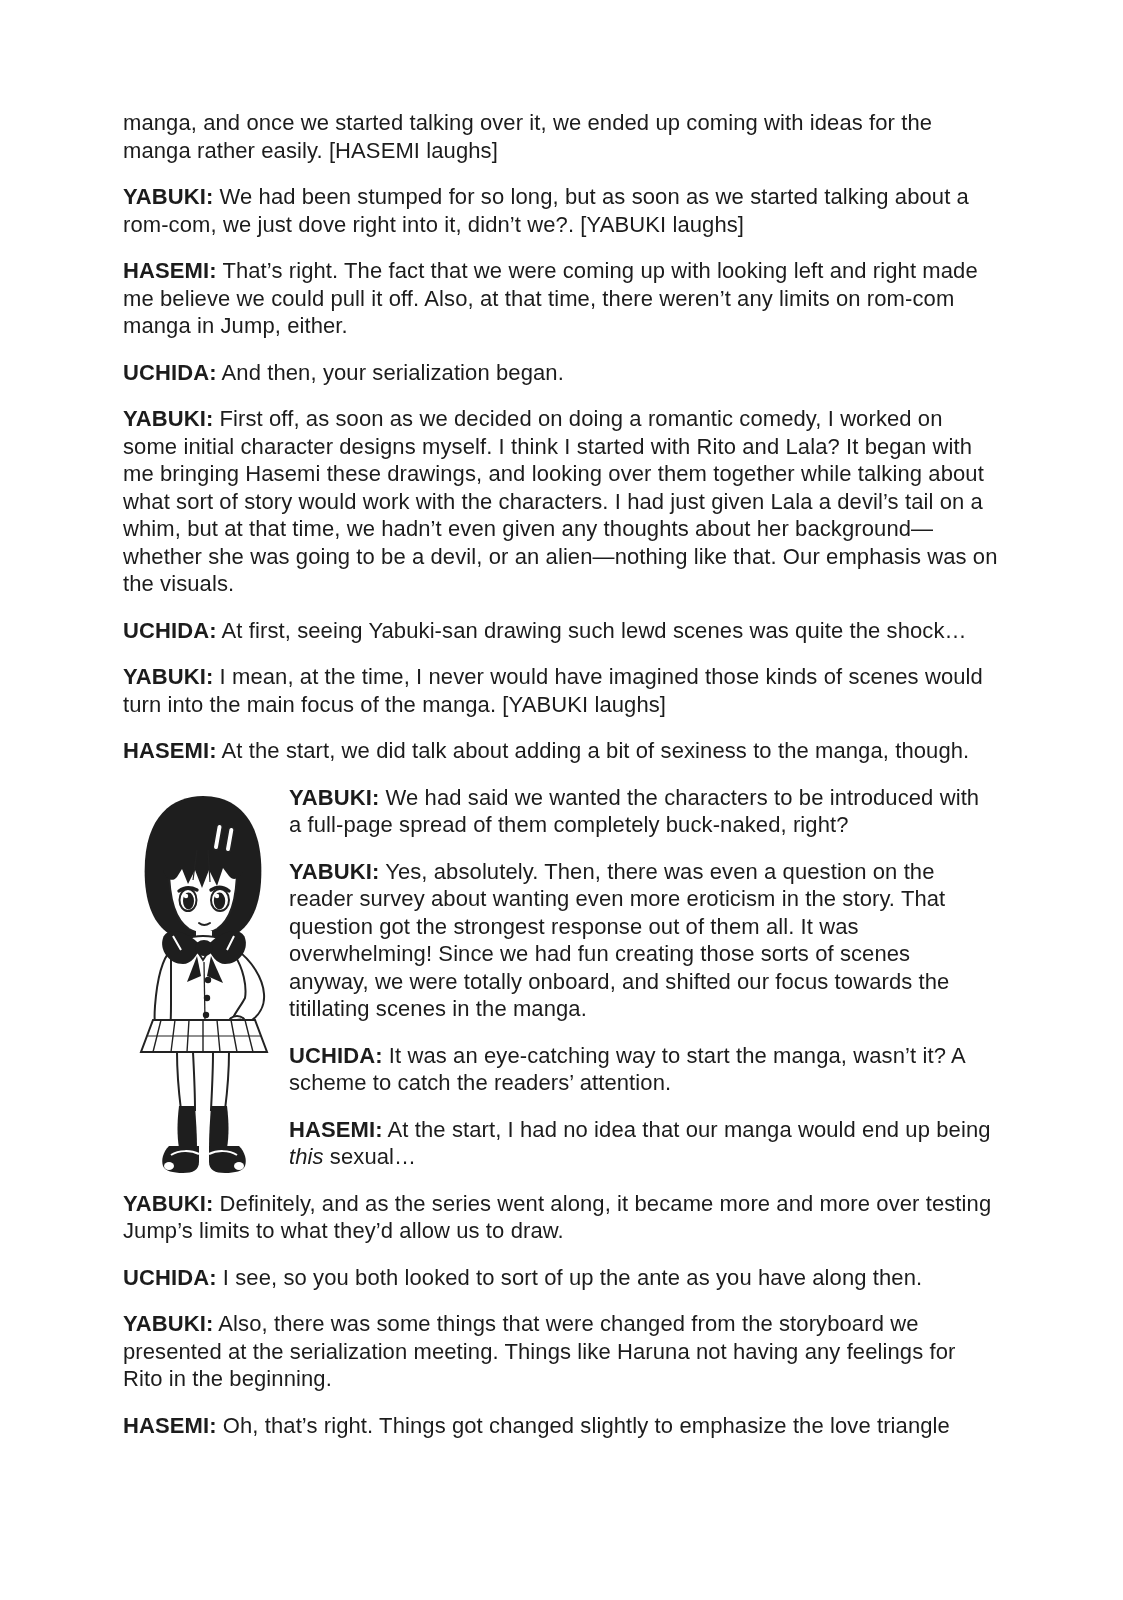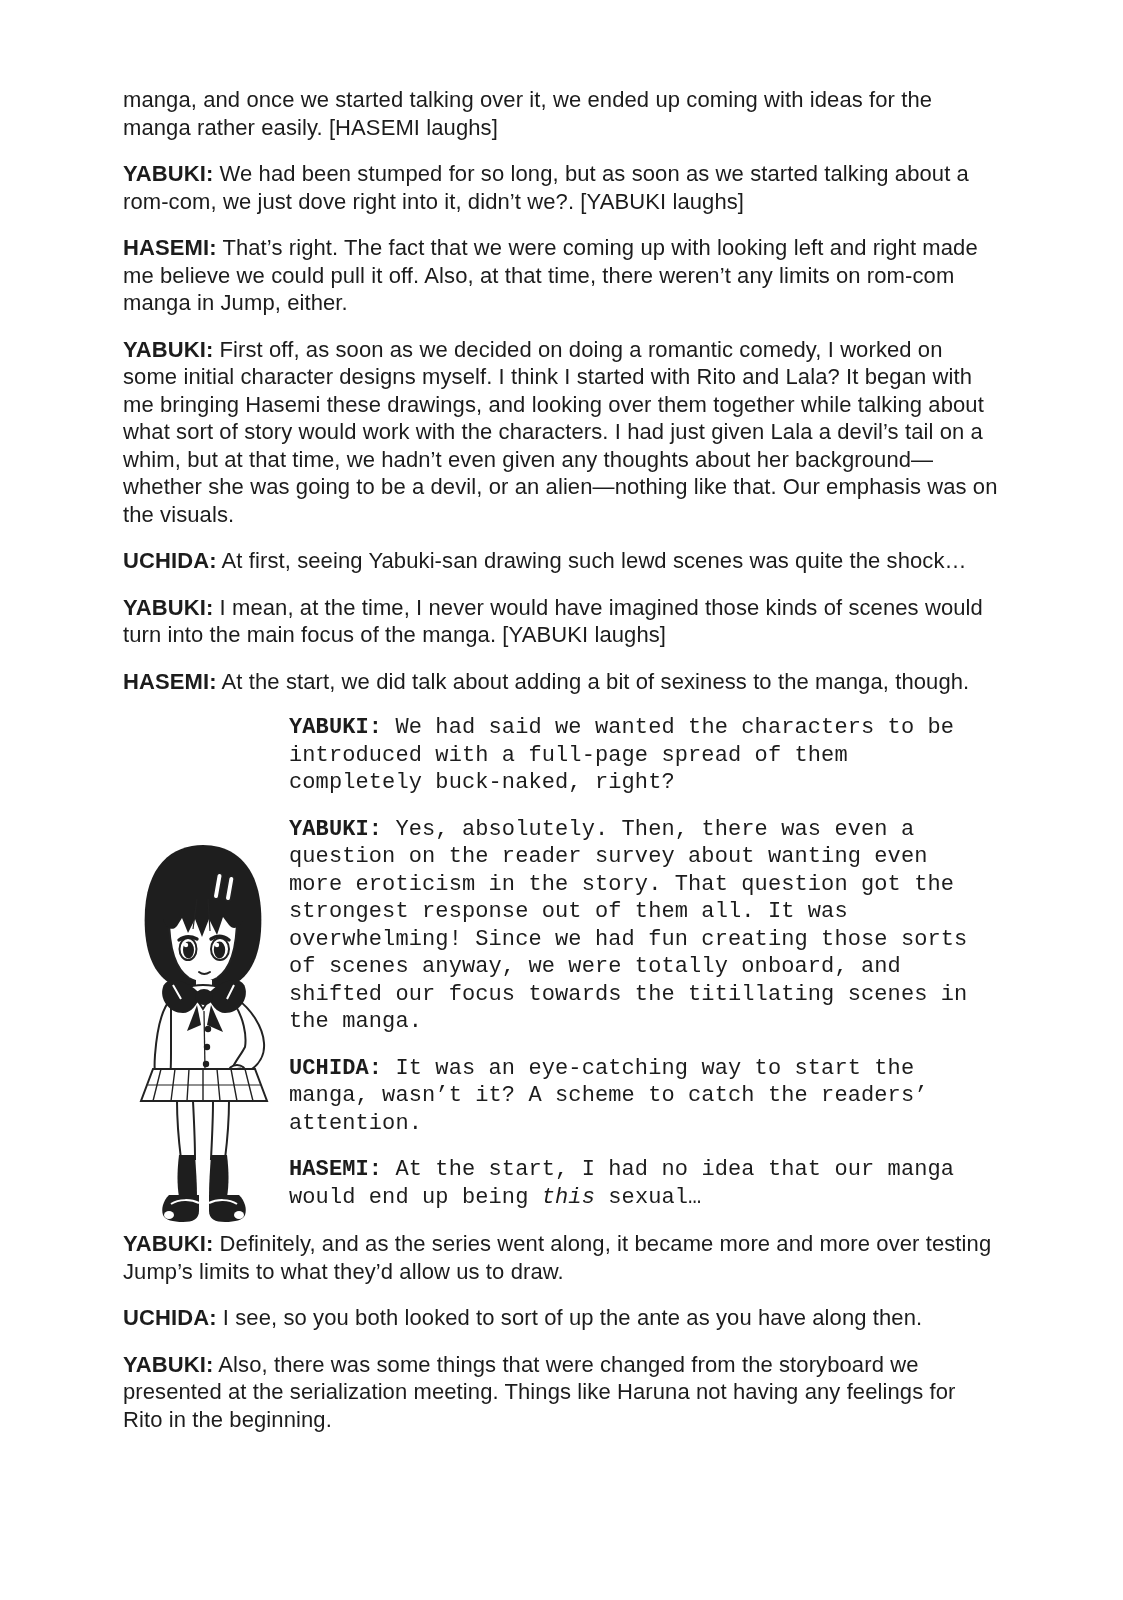--- a/index.html
+++ b/index.html
@@ -7,43 +7,42 @@
     width: 1123px;
     height: 1600px;
     font-family: "Liberation Sans", sans-serif;
     color: #1c1c1c;
     overflow: hidden;
   }
   #page {
     box-sizing: border-box;
     width: 1123px;
     height: 1600px;
-    padding: 86px 123px 0 123px;
+    padding: 109px 123px 0 123px;
     background: #ffffff;
   }
   p.para {
     font-size: 22px;
     line-height: 27.5px;
     margin: 0 0 19px 0;
     letter-spacing: 0.1px;
   }
   p.para b { font-weight: bold; }
   h1.section-heading {
     font-size: 40px;
     line-height: 44px;
     font-weight: bold;
     letter-spacing: -0.5px;
     margin: 26px 0 28px 0;
     color: #1a1a1a;
   }
   .illustrated-section {
     display: flex;
-    align-items: flex-end;
+    align-items: center;
     margin: 0 8px 0 0;
-    font-family: Liberation Mono, monospace;
   }
   .illustrated-section figure {
     flex: none;
     width: 172px;
     margin: -10px 0 0 -6px;
     padding: 0;
   }
   .illustrated-section .side-col {
     flex: 1 1 auto;
     min-width: 0;
@@ -52,20 +51,21 @@
   i.emph { font-style: italic; }
 </style>
 </head>
 <body>
 
 <div id="page">
 
   <p class="para"><b></b><span>manga, and once we started talking over it, we ended up coming with ideas for the manga rather easily. [HASEMI laughs]</span></p>
   <p class="para"><b>YABUKI:</b><span> We had been stumped for so long, but as soon as we started talking about a rom-com, we just dove right into it, didn’t we?. [YABUKI laughs]</span></p>
   <p class="para"><b>HASEMI:</b><span> That’s right. The fact that we were coming up with looking left and right made me believe we could pull it off. Also, at that time, there weren’t any limits on rom-com manga in Jump, either.</span></p>
+  <p class="para"><b>UCHIDA:</b><span> And then, your serialization began.</span></p>
 
 
   <p class="para"><b>YABUKI:</b><span> First off, as soon as we decided on doing a romantic comedy, I worked on some initial character designs myself. I think I started with Rito and Lala?  It began with me bringing Hasemi these drawings, and looking over them together while talking about what sort of story would work with the characters. I had just given Lala a devil’s tail on a whim, but at that time, we hadn’t even given any thoughts about her background—whether she was going to be a devil, or an alien—nothing like that. Our emphasis was on the visuals.</span></p>
   <p class="para"><b>UCHIDA:</b><span> At first, seeing Yabuki-san drawing such lewd scenes was quite the shock…</span></p>
   <p class="para"><b>YABUKI:</b><span> I mean, at the time, I never would have imagined those kinds of scenes would turn into the main focus of the manga. [YABUKI laughs]</span></p>
   <p class="para"><b>HASEMI:</b><span> At the start, we did talk about adding a bit of sexiness to the manga, though.</span></p>
 
   <div class="illustrated-section">
     <figure>
       <svg width="172" height="392" viewBox="0 0 172 392" xmlns="http://www.w3.org/2000/svg">
@@ -142,14 +142,15 @@
       <p class="para"><b>YABUKI:</b><span> We had said we wanted the characters to be introduced with a full-page spread of them completely buck-naked, right?</span></p>
       <p class="para"><b>YABUKI:</b><span> Yes, absolutely. Then, there was even a question on the reader survey about wanting even more eroticism in the story. That question got the strongest response out of them all. It was overwhelming! Since we had fun creating those sorts of scenes anyway, we were totally onboard, and shifted our focus towards the titillating scenes in the manga.</span></p>
       <p class="para"><b>UCHIDA:</b><span> It was an eye-catching way to start the manga, wasn’t it? A scheme to catch the readers’ attention.</span></p>
       <p class="para"><b>HASEMI:</b><span> At the start, I had no idea that our manga would end up being </span><i class="emph">this</i><span> sexual…</span></p>
     </div>
   </div>
 
   <p class="para"><b>YABUKI:</b><span> Definitely, and as the series went along, it became more and more over testing Jump’s limits to what they’d allow us to draw.</span></p>
   <p class="para"><b>UCHIDA:</b><span> I see, so you both looked to sort of up the ante as you have along then.</span></p>
   <p class="para"><b>YABUKI:</b><span> Also, there was some things that were changed from the storyboard we presented at the serialization meeting. Things like Haruna not having any feelings for Rito in the beginning.</span></p>
+  <p class="para"><b>HASEMI:</b><span> Oh, that’s right. Things got changed slightly to emphasize the love triangle</span></p>
 
 </div>
 
 </body></html>

